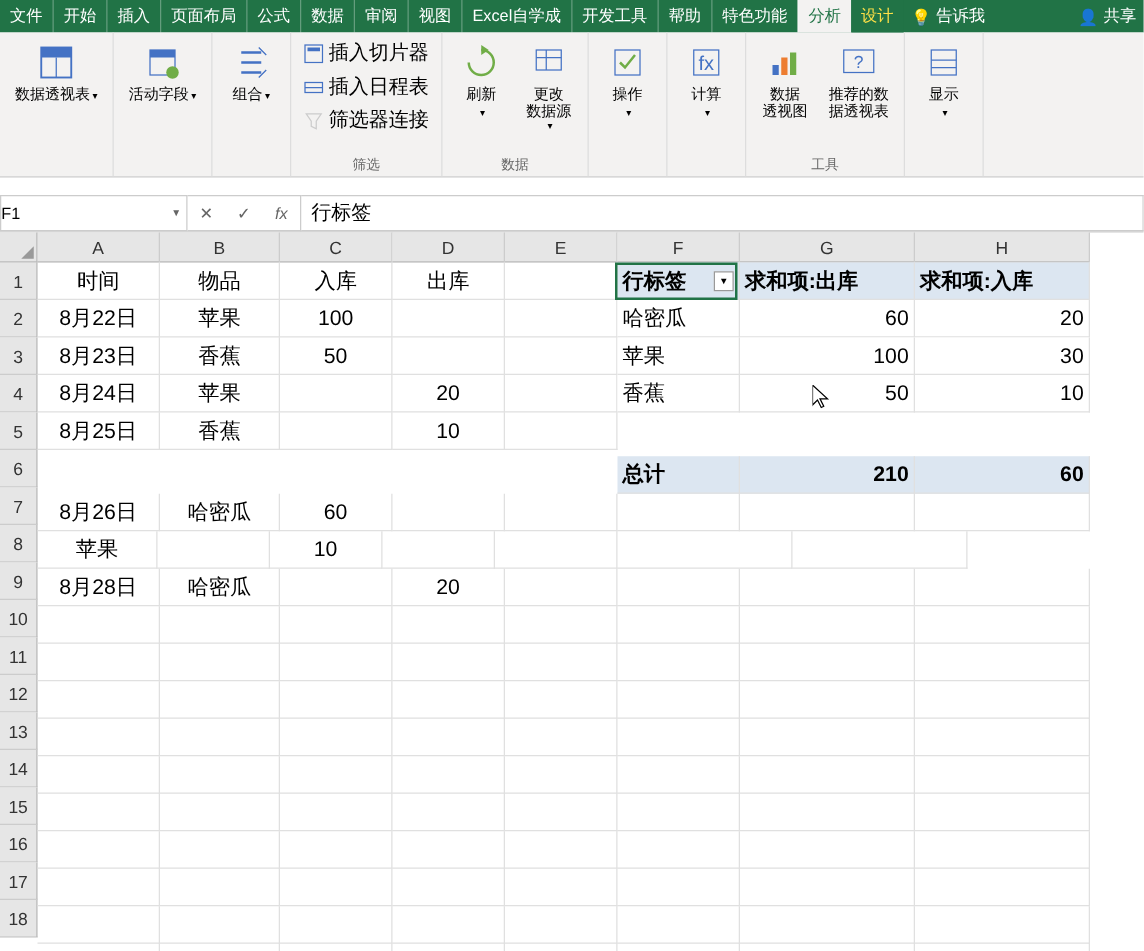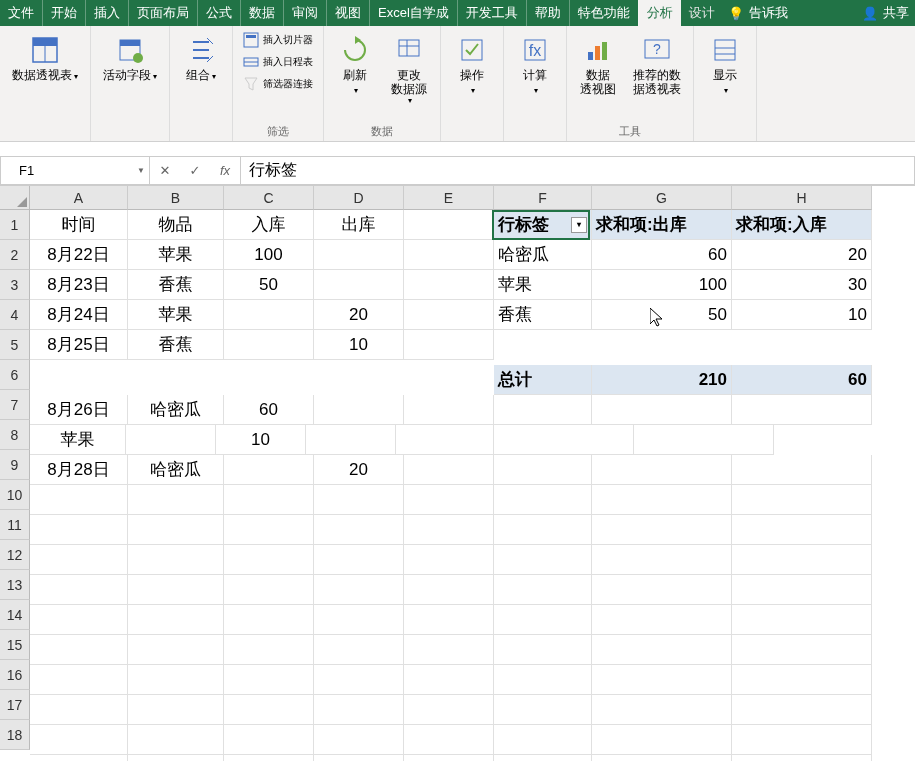--- a/index.html
+++ b/index.html
@@ -14,29 +14,29 @@
 .tell-me { display: flex; align-items: center; padding: 0 6px; gap: 4px; }
 
 
 .ribbon { background: #f3f2f1; border-bottom: 1px solid #d0d0d0; height: 116px; display: flex; }
 .group { border-right: 1px solid #ddd; padding: 4px 6px 2px 6px; display: flex; flex-direction: column; align-items: center; justify-content: space-between; }
 .group-label { font-size: 11px; color: #666; text-align: center; margin-top: 2px; }
 .group-body { display: flex; align-items: flex-start; gap: 4px; flex: 1; }
 .big-btn { display: flex; flex-direction: column; align-items: center; justify-content: flex-start; padding: 4px 6px; cursor: pointer; text-align: center; min-width: 50px; }
 .big-btn .ico { width: 32px; height: 32px; display: flex; align-items: center; justify-content: center; margin-bottom: 2px; }
 .big-btn .lbl { font-size: 12px; line-height: 14px; }
-.small-btn { display: flex; align-items: center; gap: 4px; padding: 2px 4px; cursor: pointer; font-size: 10px; }
+.small-btn { display: flex; align-items: center; gap: 4px; padding: 2px 4px; cursor: pointer; font-size: 16px; }
 .small-btn .ico { width: 16px; height: 16px; display: flex; align-items: center; justify-content: center; }
 .small-btn.disabled { color: #000000; cursor: default; }
 .vcol { display: flex; flex-direction: column; gap: 2px; }
 .dd-arrow { font-size: 8px; margin-left: 2px; }
 
 
 .formula-bar { display: flex; align-items: stretch; height: 30px; border-bottom: 1px solid #ccc; background: #fff; margin-top: 14px; }
-.name-box { width: 150px; border: 1px solid #ccc; display: flex; align-items: center; padding: 0 18px; position: relative; text-align: right; }
+.name-box { width: 150px; border: 1px solid #ccc; display: flex; align-items: center; padding: 0 0; position: relative; text-align: right; }
 .name-box .nb-dd { position: absolute; right: 4px; font-size: 8px; color: #666; }
 .fb-btns { display: flex; align-items: center; border: 1px solid #ccc; border-left: none; }
 .fb-btn { width: 30px; display: flex; align-items: center; justify-content: center; color: #666; cursor: pointer; height: 100%; }
 .formula-input { flex: 1; border: 1px solid #ccc; border-left: none; padding: 0 8px; display: flex; align-items: center; font-size: 16px; }
 
 
 .grid-wrap { display: flex; }
 .corner { width: 30px; height: 24px; background: #e6e6e6; border-right: 1px solid #bbb; border-bottom: 1px solid #bbb; position: relative; }
 .corner::after { content: ""; position: absolute; right: 2px; bottom: 2px; border-style: solid; border-width: 0 0 10px 10px; border-color: transparent transparent #999 transparent; }
 .col-headers { display: flex; }
@@ -71,21 +71,21 @@
   <div class="tab sep">页面布局</div>
   <div class="tab sep">公式</div>
   <div class="tab sep">数据</div>
   <div class="tab sep">审阅</div>
   <div class="tab sep">视图</div>
   <div class="tab sep">Excel自学成</div>
   <div class="tab sep">开发工具</div>
   <div class="tab sep">帮助</div>
   <div class="tab sep">特色功能</div>
   <div class="tab sep active">分析</div>
-  <div class="tab" style="background:#217346;color:#e5e5e5">设计</div>
+  <div class="tab" style="background:#217346;color:#fde047">设计</div>
   <div class="tell-me">
     <span>💡</span>
     <span>告诉我</span>
   </div>
   <div class="tab-spacer"></div>
   <div class="tell-me">
     <span>👤</span>
     <span>共享</span>
   </div>
 </div>

